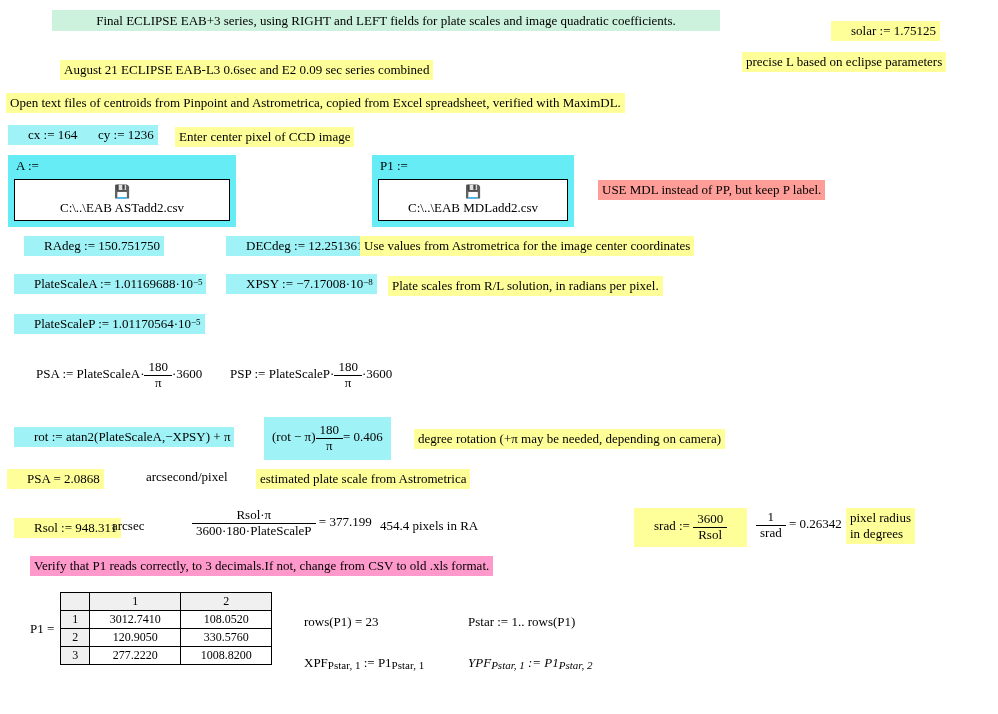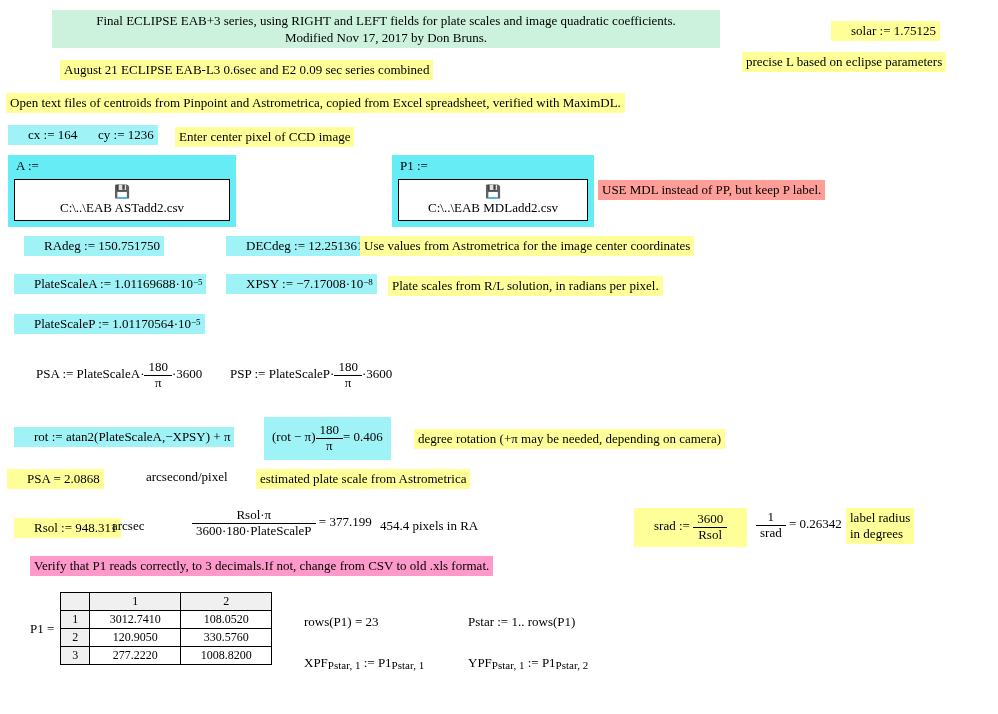--- a/index.html
+++ b/index.html
@@ -39,21 +39,20 @@
   table.mtx td.rowhdr{background:#f0f0f0;width:16px;}
   table.mtx th{background:#f0f0f0;}
   table.mtx td.corner{background:#f0f0f0;border:1px solid #000;}
   .eq{white-space:nowrap;padding-left:20px;}
 </style>
 </head>
 <body>
 
 <div class="abs hl-green pad center" style="left:52px;top:10px;width:660px;line-height:17px;">
   <div>Final ECLIPSE EAB+3 series, using RIGHT and LEFT fields for plate scales and image quadratic coefficients.</div>
-  <div>Modified Nov 17, 2017 by Don Bruns.</div>
 </div>
 
 <div class="abs hl-yellow pad eq" style="left:831px;top:21px;">
   <span>solar</span>
   <span>:=</span>
   <span>1.75125</span>
 </div>
 
 <div class="abs hl-yellow pad" style="left:60px;top:60px;">August 21 ECLIPSE EAB-L3 0.6sec and E2 0.09 sec series combined</div>
 
@@ -78,21 +77,21 @@
 <div class="abs" style="left:8px;top:155px;">
   <div class="fileblock" style="width:216px;">
     <div style="font-size:13px;line-height:14px;padding-left:2px;">A :=</div>
     <div class="filebox" style="margin-top:6px;">
       <span class="diskicon">💾</span>
       <span>C:\..\EAB ASTadd2.csv</span>
     </div>
   </div>
 </div>
 
-<div class="abs" style="left:392px;top:155px;border-radius:25px;">
+<div class="abs" style="left:372px;top:155px;border-radius:25px;">
   <div class="fileblock" style="width:190px;">
     <div style="font-size:13px;line-height:14px;padding-left:2px;">P1 :=</div>
     <div class="filebox" style="margin-top:6px;">
       <span class="diskicon">💾</span>
       <span>C:\..\EAB MDLadd2.csv</span>
     </div>
   </div>
 </div>
 
 <div class="abs hl-salmon pad" style="left:598px;top:180px;">USE MDL instead of PP, but keep P label.</div>
@@ -190,21 +189,21 @@
 
 <div class="abs eq" style="left:736px;top:510px;">
   <span class="frac">
     <span class="top">1</span>
     <span class="bot">srad</span>
   </span>
   <span>= 0.26342</span>
 </div>
 
 <div class="abs hl-yellow pad" style="left:846px;top:508px;line-height:16px;">
-  <div>label radius</div>
+  <div>pixel radius</div>
   <div>in degrees</div>
 </div>
 
 <div class="abs hl-pink pad" style="left:30px;top:556px;">Verify that P1 reads correctly, to 3 decimals.If not, change from CSV to old .xls format.</div>
 
 <div class="abs" style="left:30px;top:592px;">
   <div style="display:flex;align-items:center;">
     <div style="margin-right:6px;">P1 =</div>
     <table class="mtx">
       <tbody>
@@ -240,17 +239,17 @@
   <span>:=</span>
   <span>1.. rows(P1)</span>
 </div>
 
 <div class="abs eq" style="left:284px;top:655px;">
   <span>XPF</span><sub>Pstar, 1</sub>
   <span>:=</span>
   <span>P1</span><sub>Pstar, 1</sub>
 </div>
 
-<div class="abs eq" style="left:448px;top:655px;">
+<div class="abs eq" style="left:448px;top:655px;font-style:italic;">
   <span>YPF</span><sub>Pstar, 1</sub>
   <span>:=</span>
   <span>P1</span><sub>Pstar, 2</sub>
 </div>
 
 </body></html>

